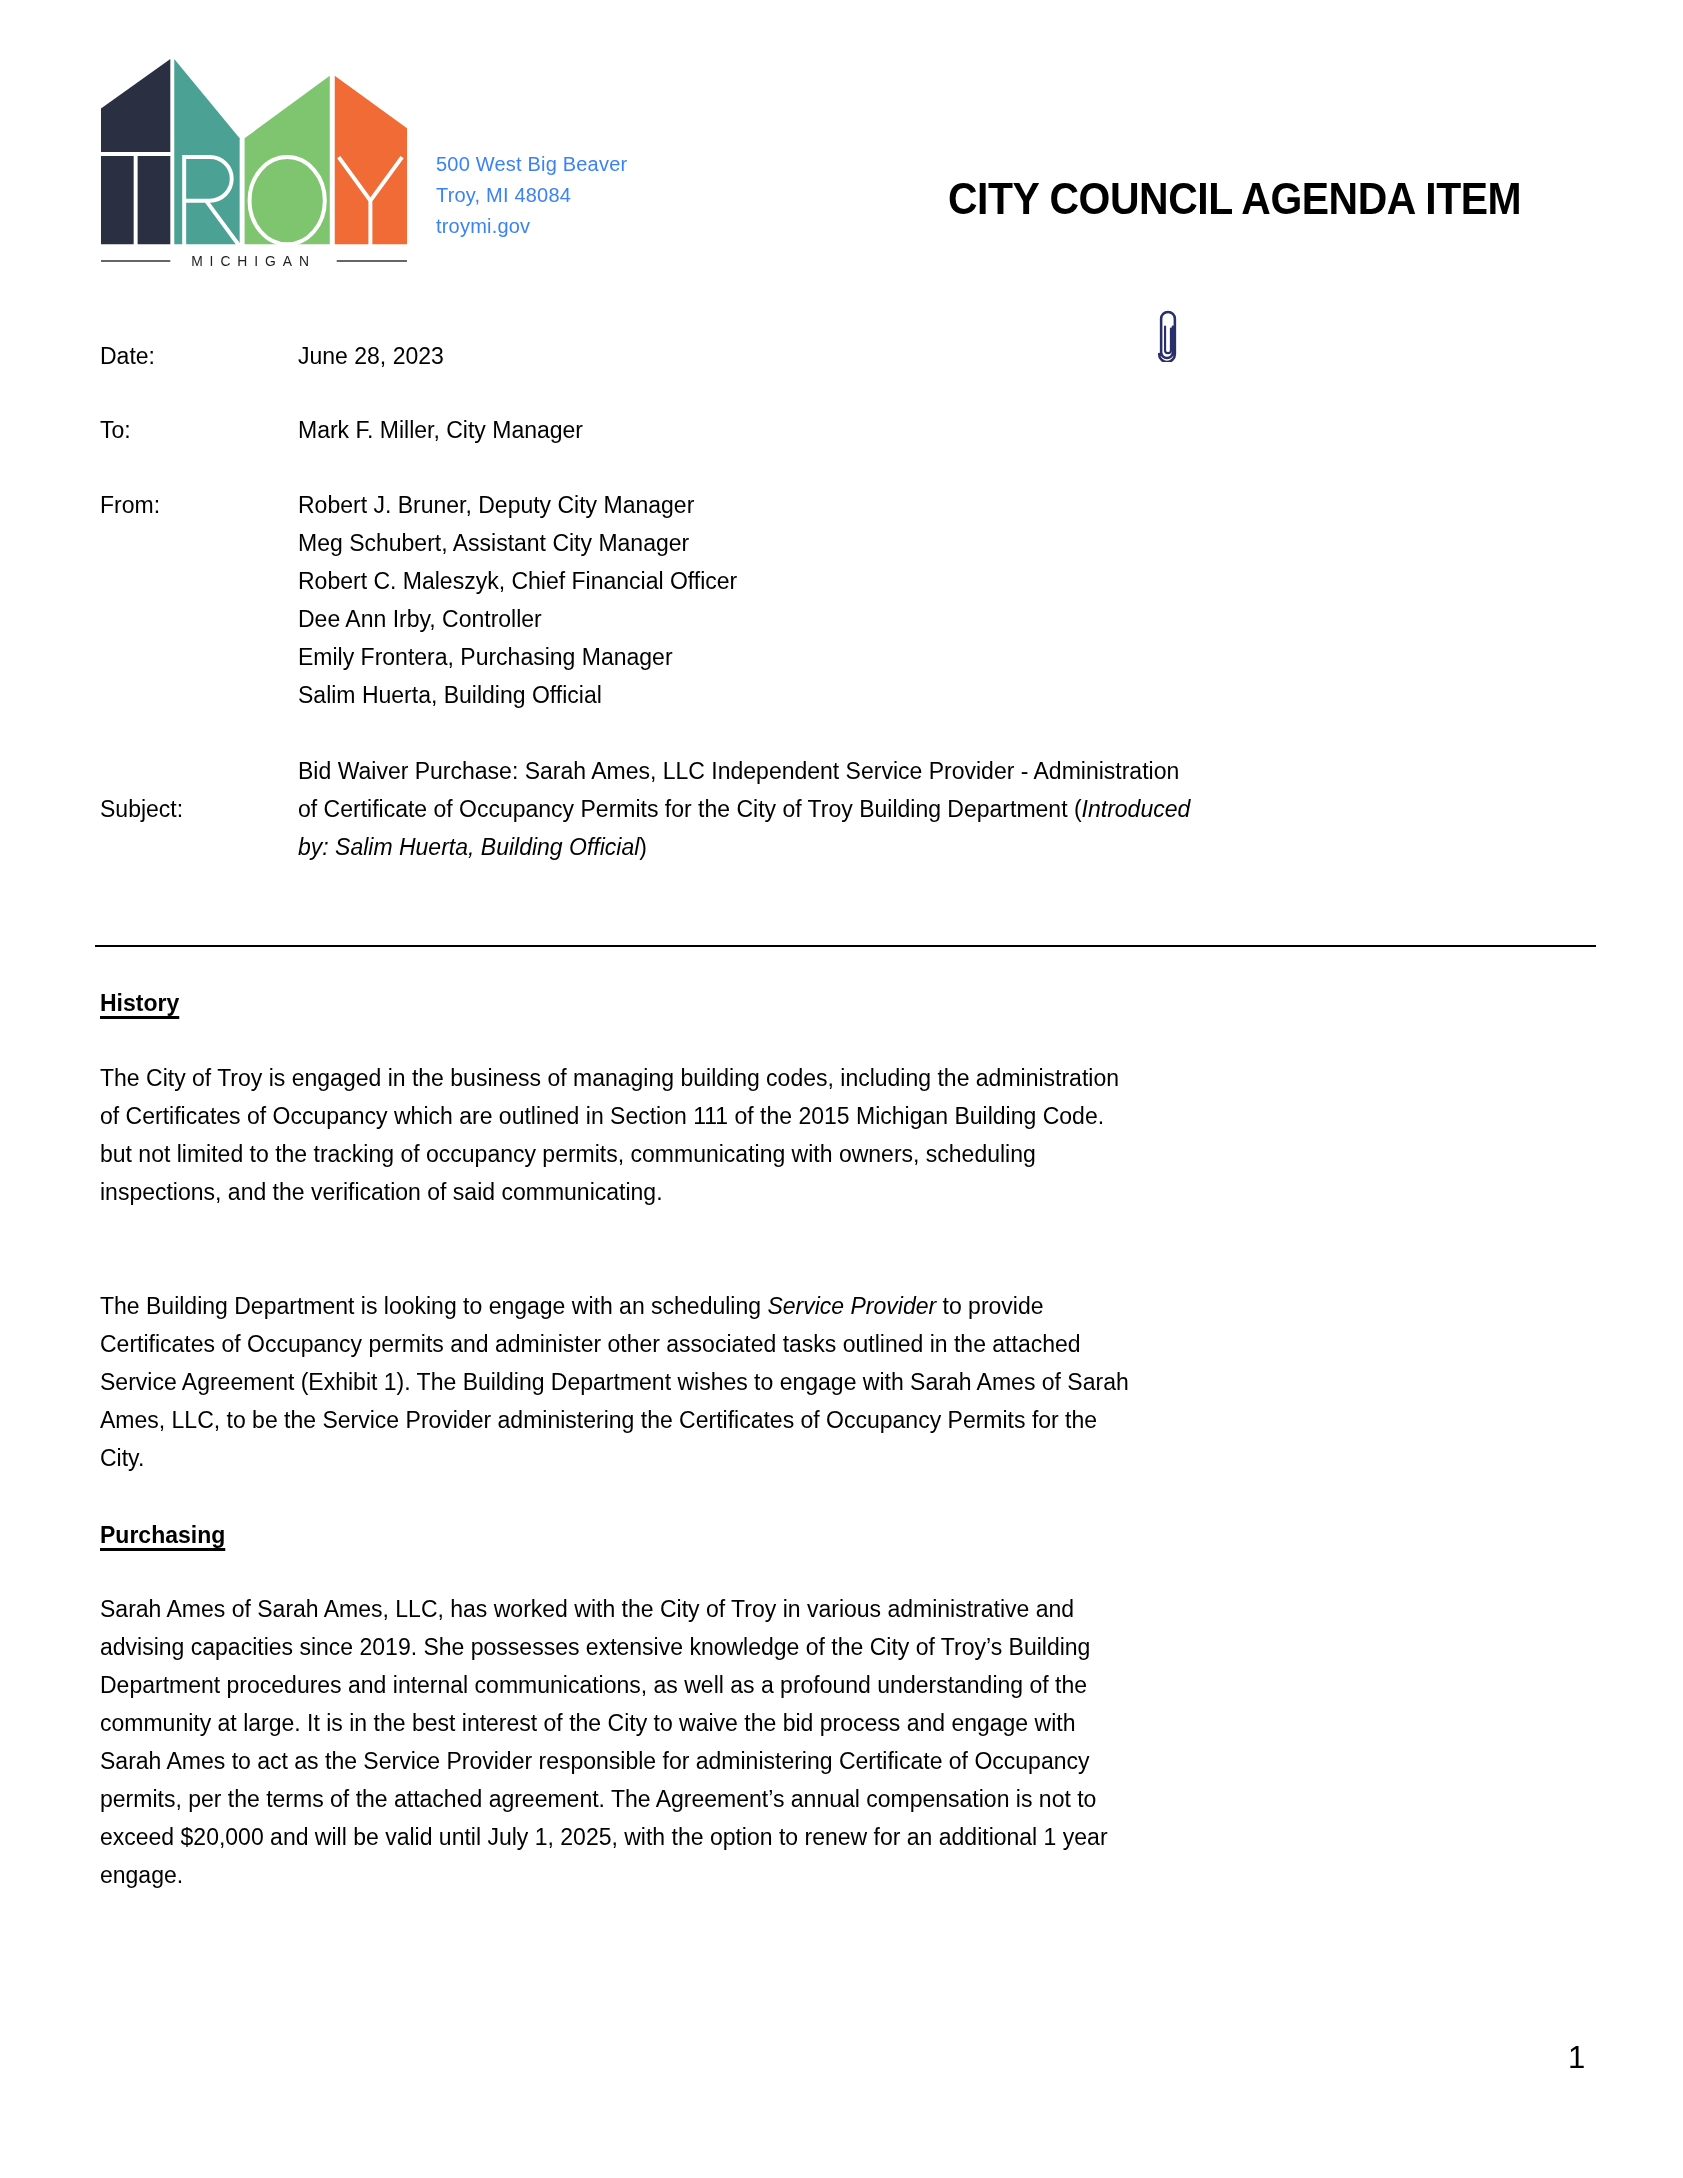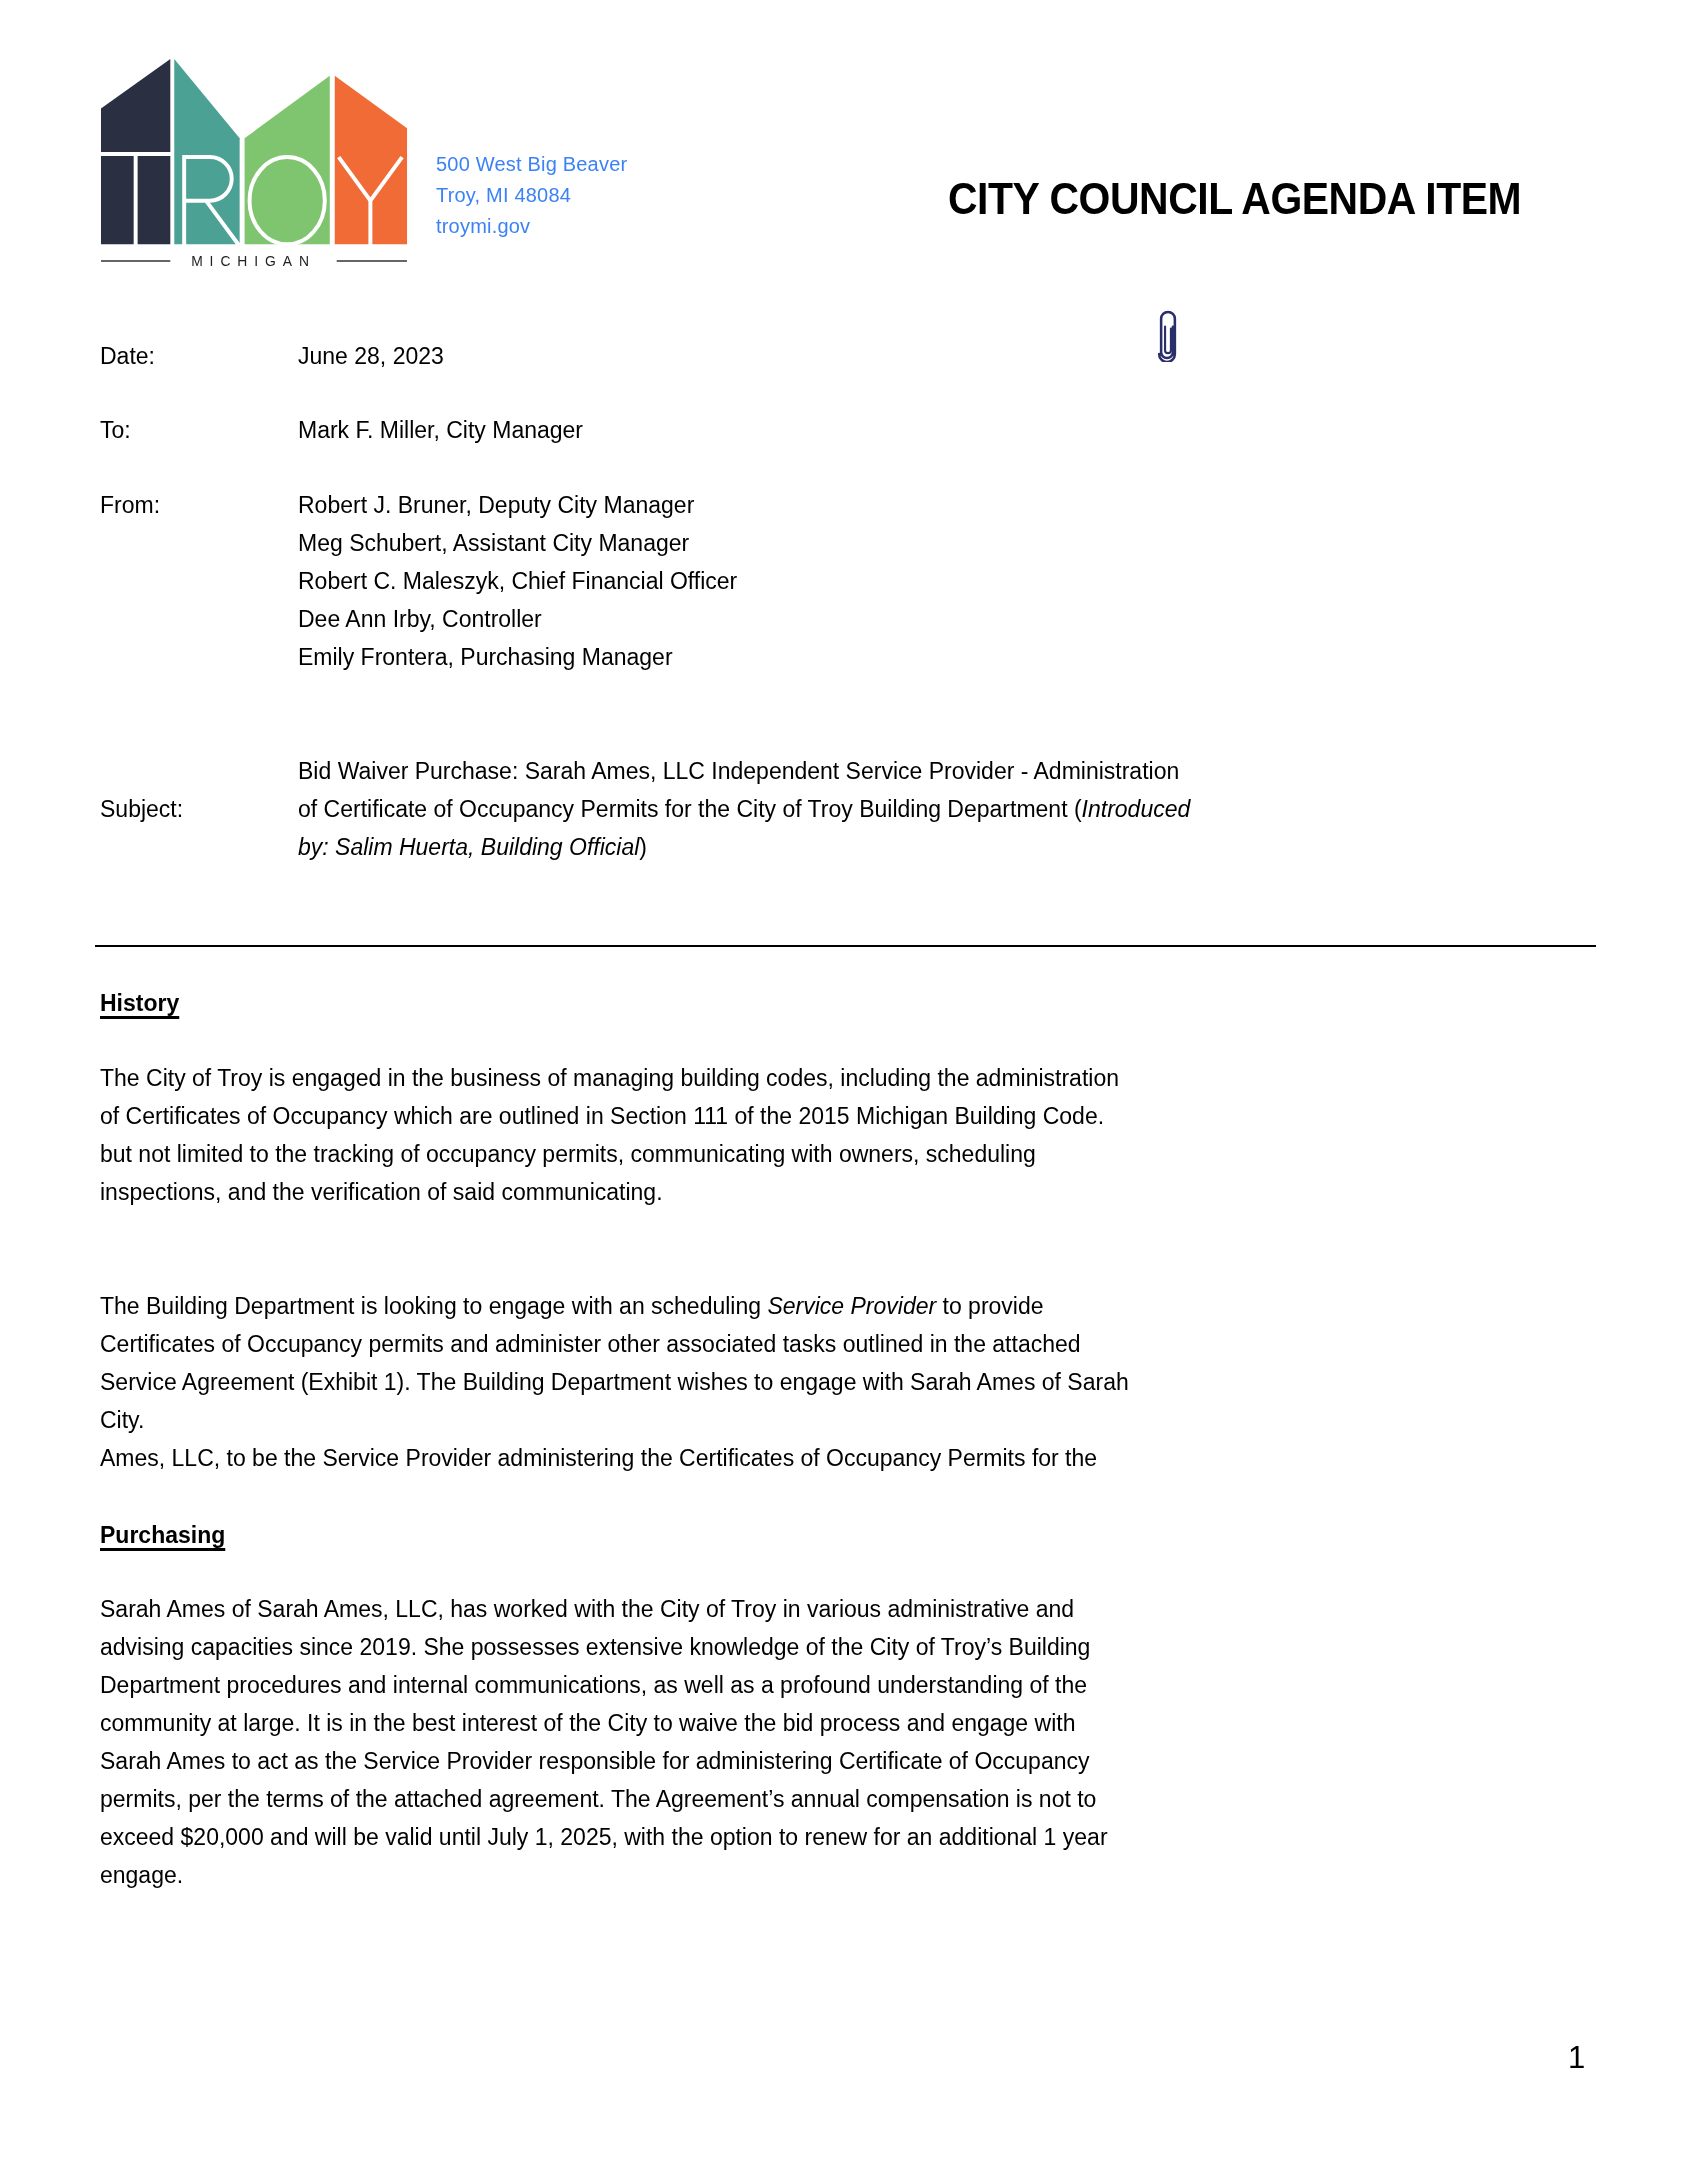--- a/index.html
+++ b/index.html
@@ -71,20 +71,21 @@
 <div class="abs text label" style="top:411px">To:</div>
 <div class="abs text value" style="top:411px">Mark F. Miller, City Manager</div>
 
 <div class="abs text label" style="top:486px">From:</div>
 <div class="abs text value" style="top:486px">
   <div>Robert J. Bruner, Deputy City Manager</div>
   <div>Meg Schubert, Assistant City Manager</div>
   <div>Robert C. Maleszyk, Chief Financial Officer</div>
   <div>Dee Ann Irby, Controller</div>
   <div>Emily Frontera, Purchasing Manager</div>
+  <div>Salim Huerta, Building Official</div>
 </div>
 
 <div class="abs text label" style="top:790px">Subject:</div>
 <div class="abs text value" style="top:752px">
   <div>Bid Waiver Purchase: Sarah Ames, LLC Independent Service Provider - Administration</div>
   <div><span>of Certificate of Occupancy Permits for the City of Troy Building Department (</span><i>Introduced</i></div>
   <div><i>by: Salim Huerta, Building Official</i><span>)</span></div>
 </div>
 
 <div class="abs rule"></div>
@@ -93,22 +94,22 @@
 <div class="abs text para" style="top:1059px">
   <div>The City of Troy is engaged in the business of managing building codes, including the administration</div>
   <div>of Certificates of Occupancy which are outlined in Section 111 of the 2015 Michigan Building Code.</div>
   <div>but not limited to the tracking of occupancy permits, communicating with owners, scheduling</div>
   <div>inspections, and the verification of said communicating.</div>
 </div>
 <div class="abs text para" style="top:1287px">
   <div><span>The Building Department is looking to engage with an scheduling </span><i>Service Provider</i><span> to provide</span></div>
   <div>Certificates of Occupancy permits and administer other associated tasks outlined in the attached</div>
   <div>Service Agreement (Exhibit 1). The Building Department wishes to engage with Sarah Ames of Sarah</div>
+  <div>Ames, LLC, to be the Service Provider administering the Certificates of Occupancy Permits for the</div>
   <div>City.</div>
-  <div>Ames, LLC, to be the Service Provider administering the Certificates of Occupancy Permits for the</div>
 </div>
 
 <div class="abs text heading" style="top:1516px">Purchasing</div>
 <div class="abs text para" style="top:1590px">
   <div>Sarah Ames of Sarah Ames, LLC, has worked with the City of Troy in various administrative and</div>
   <div>advising capacities since 2019. She possesses extensive knowledge of the City of Troy’s Building</div>
   <div>Department procedures and internal communications, as well as a profound understanding of the</div>
   <div>community at large. It is in the best interest of the City to waive the bid process and engage with</div>
   <div>Sarah Ames to act as the Service Provider responsible for administering Certificate of Occupancy</div>
   <div>permits, per the terms of the attached agreement. The Agreement’s annual compensation is not to</div>

